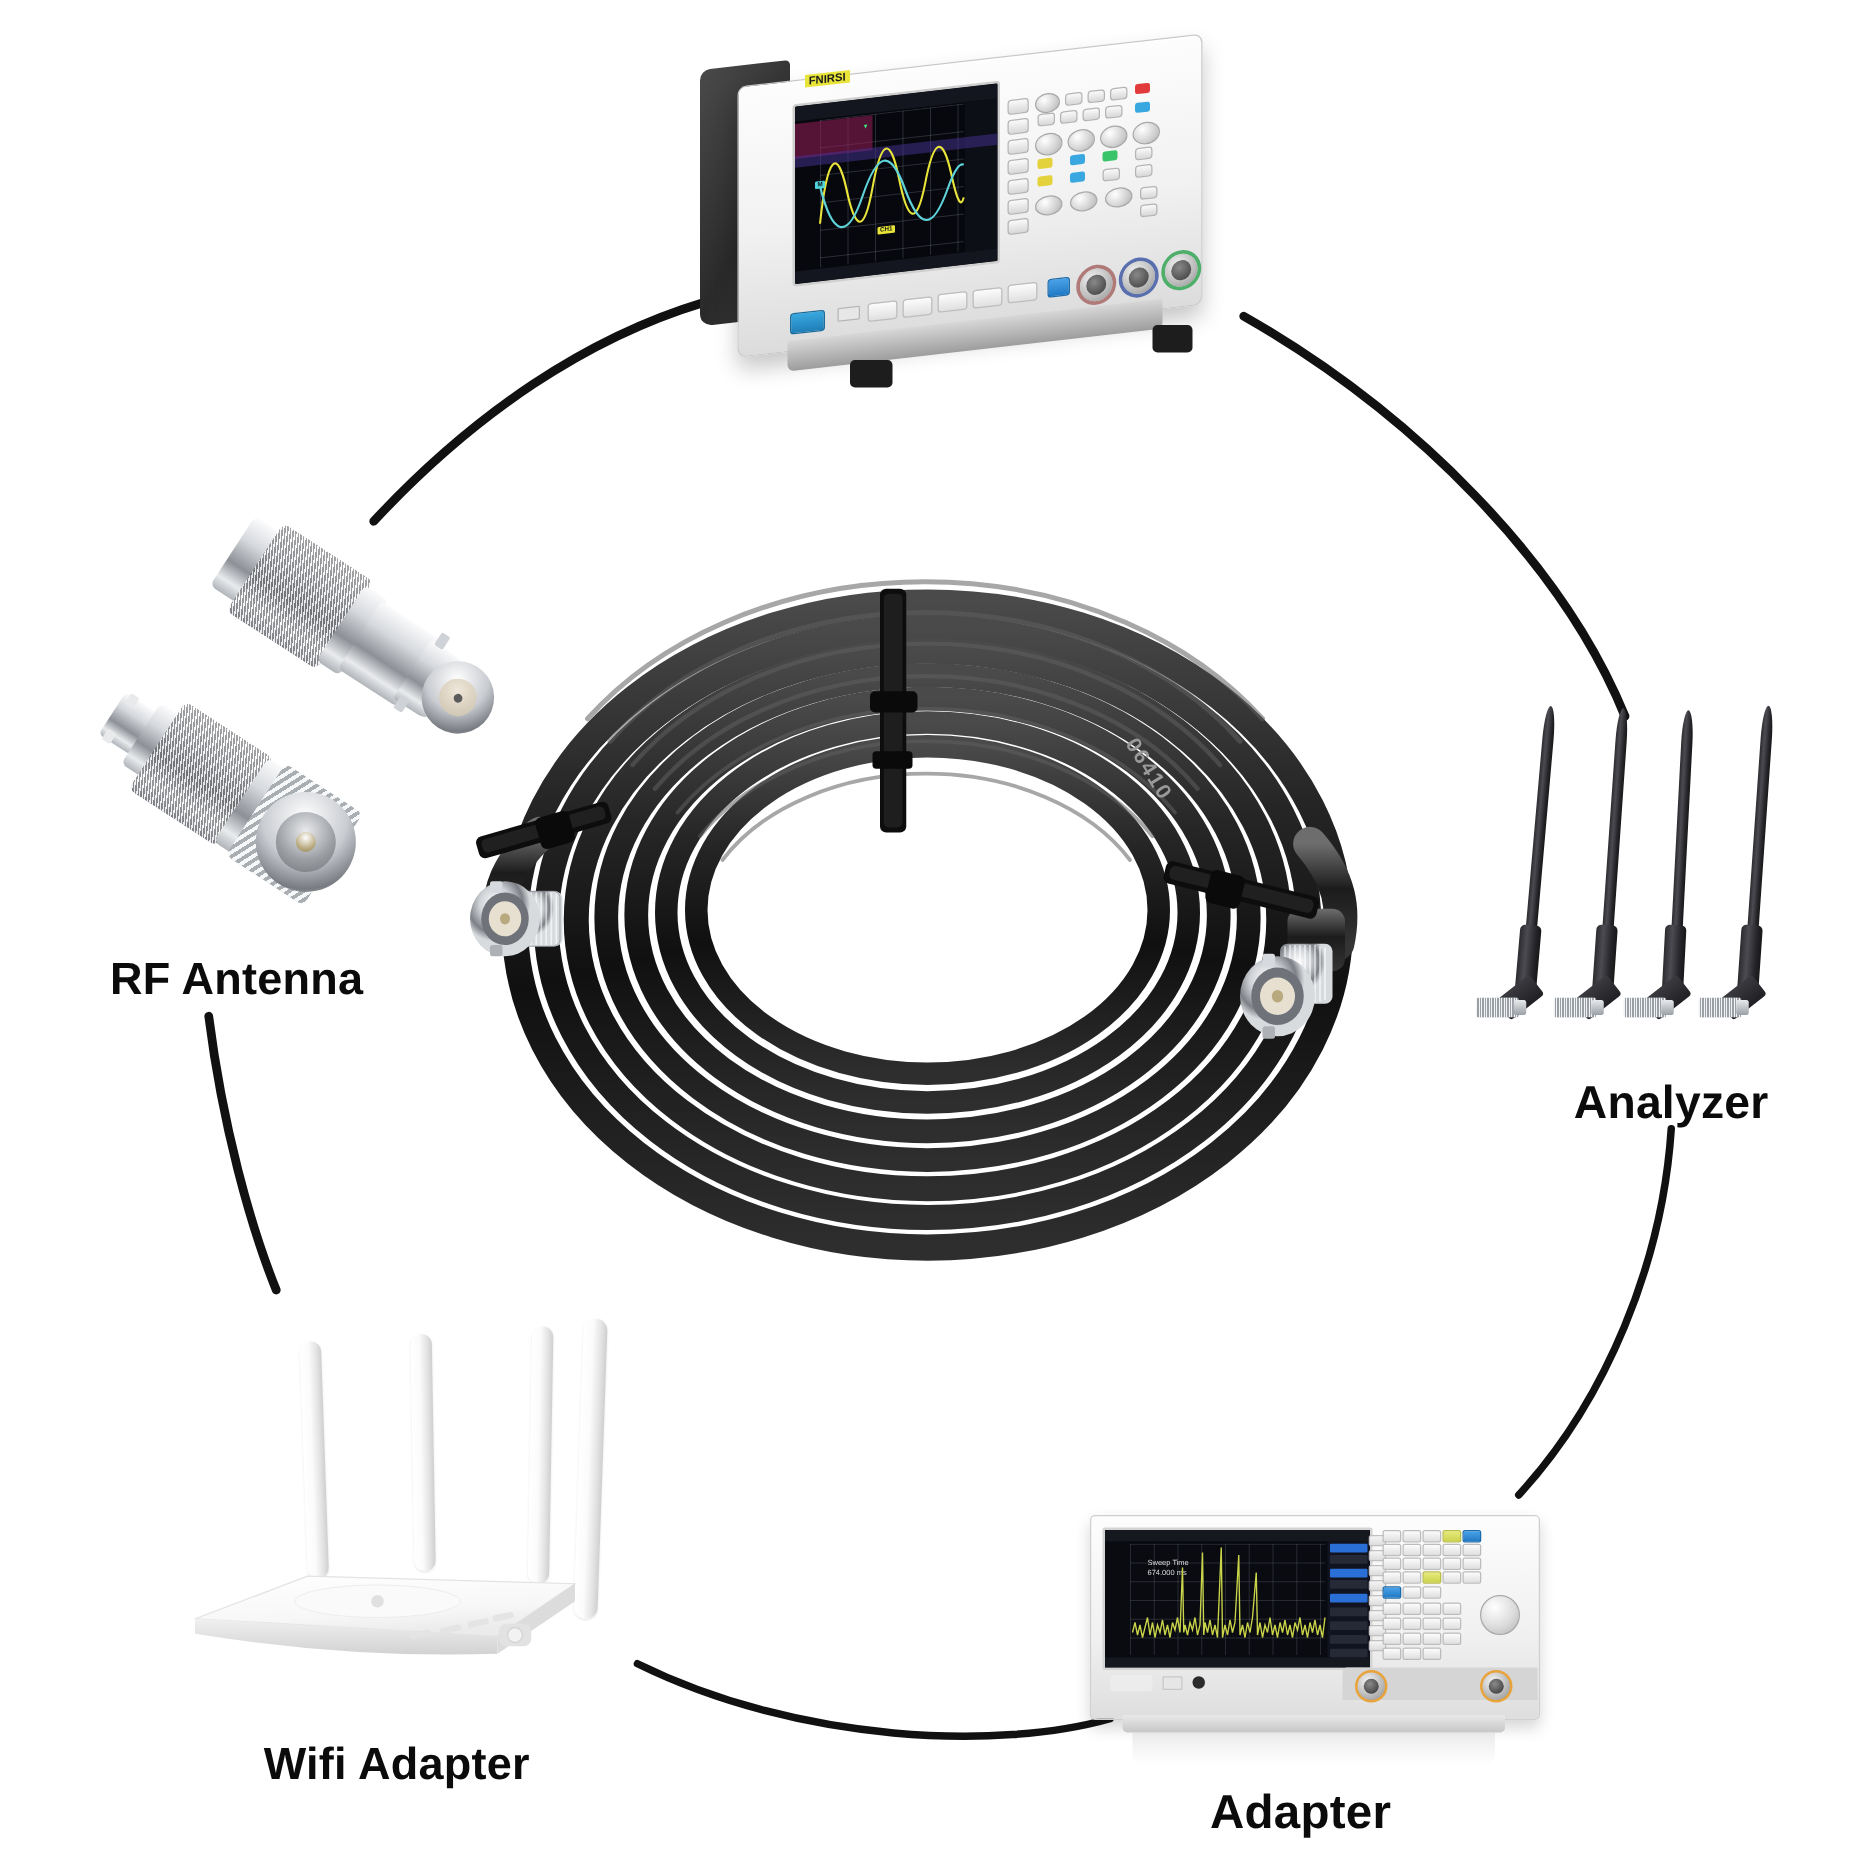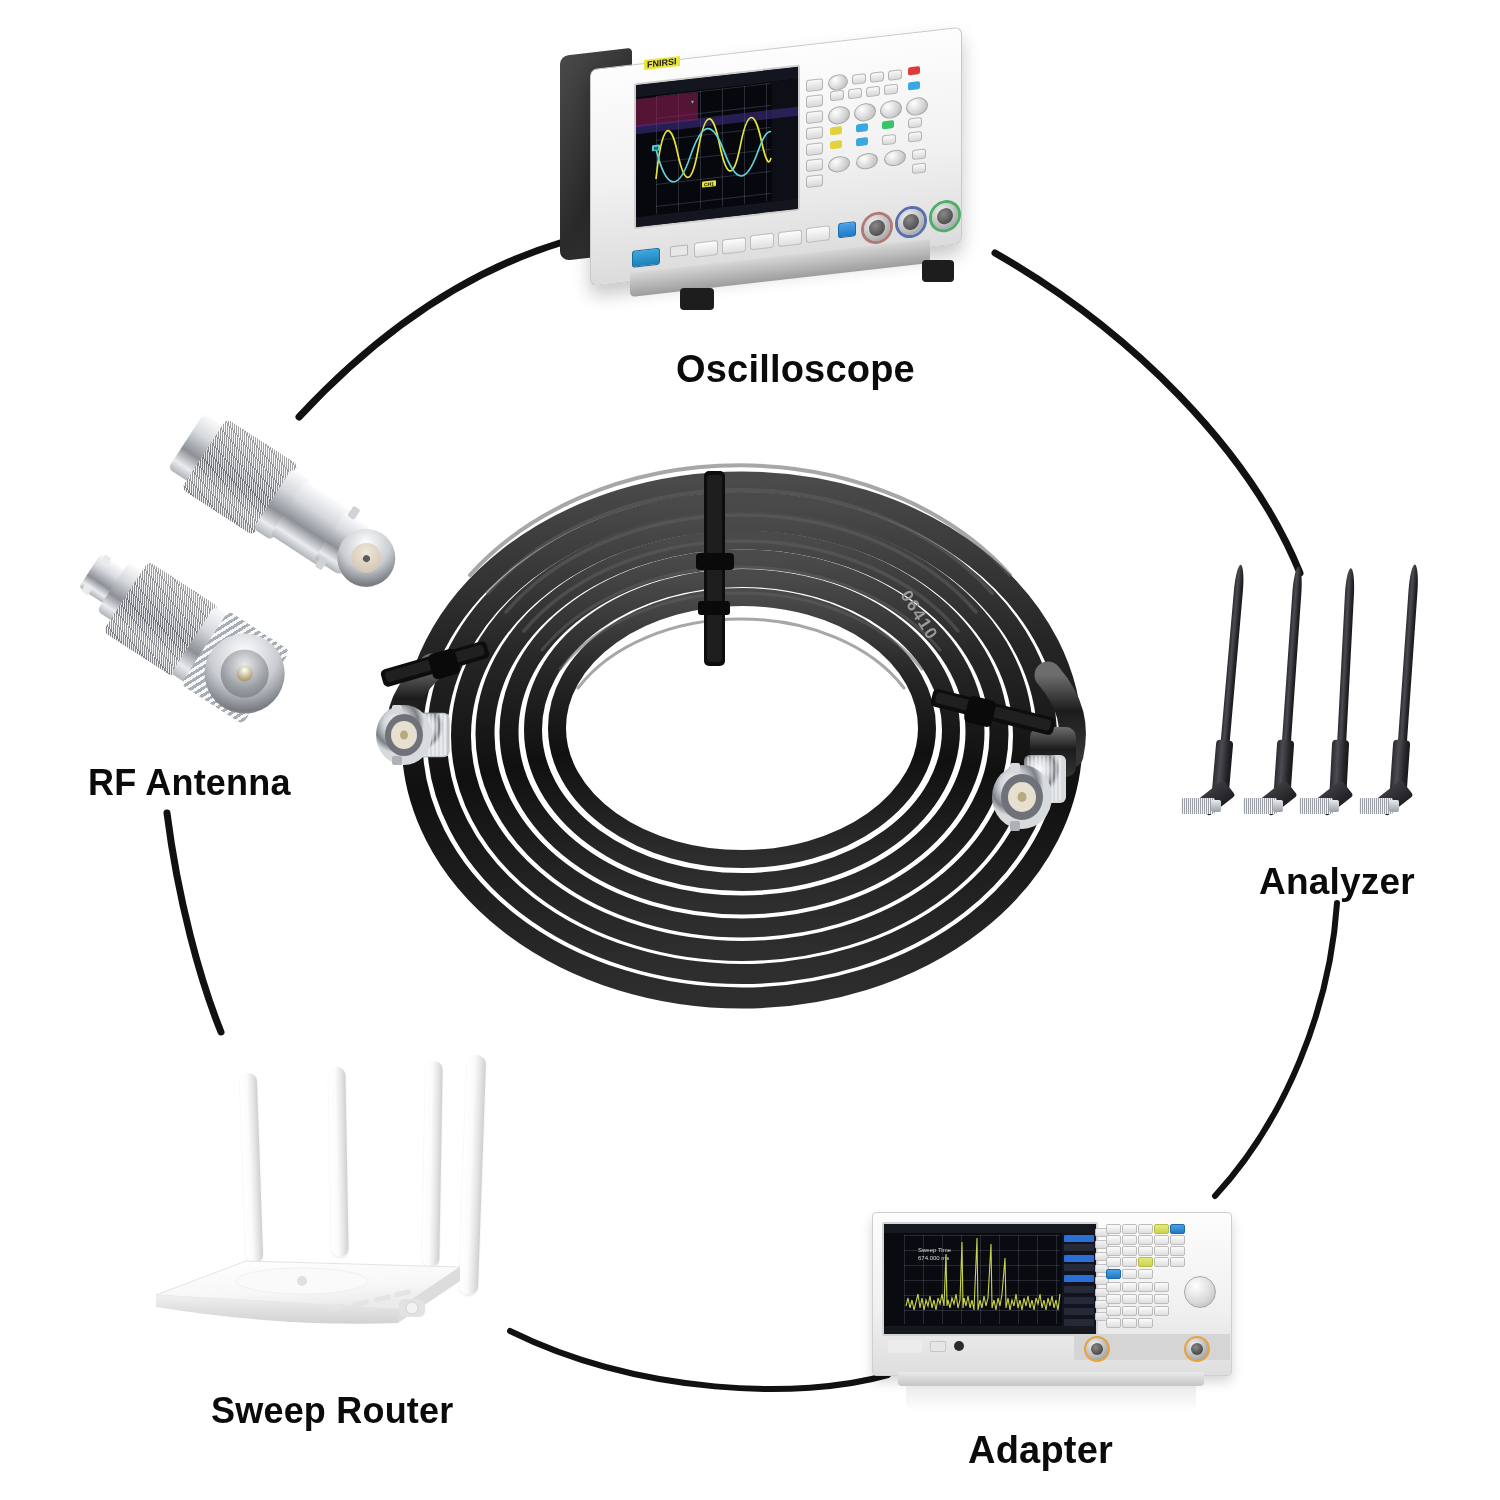--- a/index.html
+++ b/index.html
@@ -556,19 +556,18 @@
         </div>
       <div class="an-rf" style="left:312px;top:4px;">
           <i></i>
         </div>
     </div>
 
     <div class="an-feet"></div>
     <div class="an-refl"></div>
   </div>
 
-  <div class="label" id="lbl-osc">Oscilloscope</div>
   <div class="label" id="lbl-rf">RF Antenna</div>
   <div class="label" id="lbl-ant">Analyzer</div>
-  <div class="label" id="lbl-wifi">Sweep Router</div>
+  <div class="label" id="lbl-wifi">Wifi Adapter</div>
   <div class="label" id="lbl-ana">Adapter</div>
 
 </div>
 
 </body></html>

